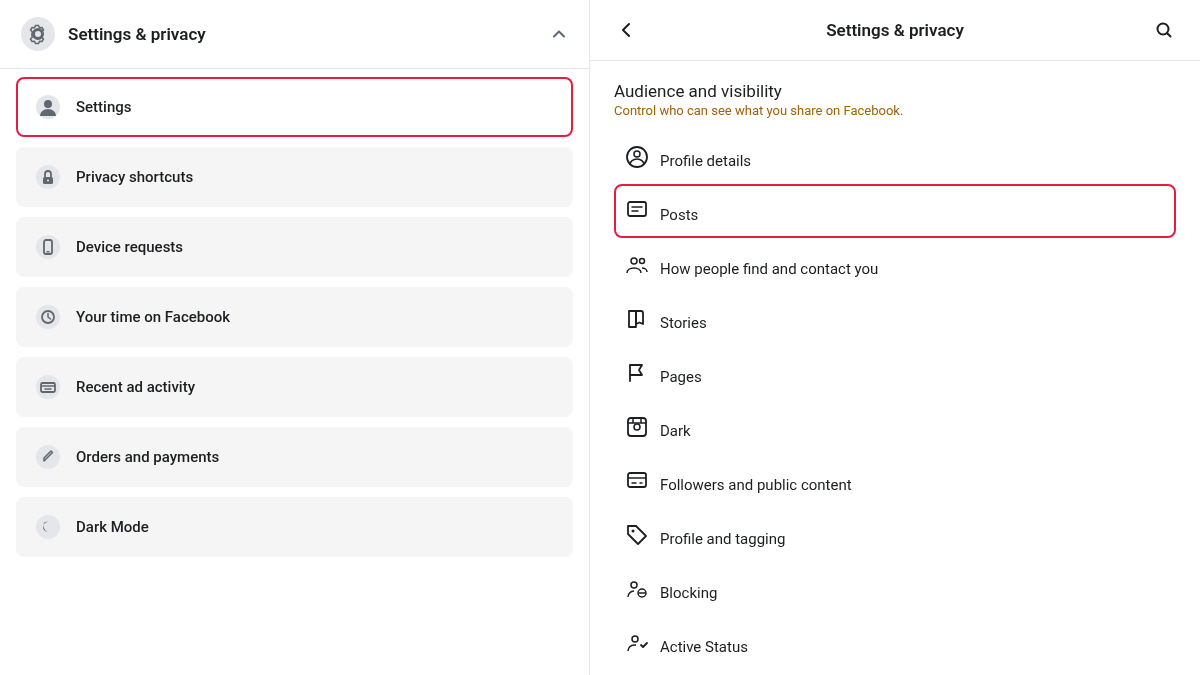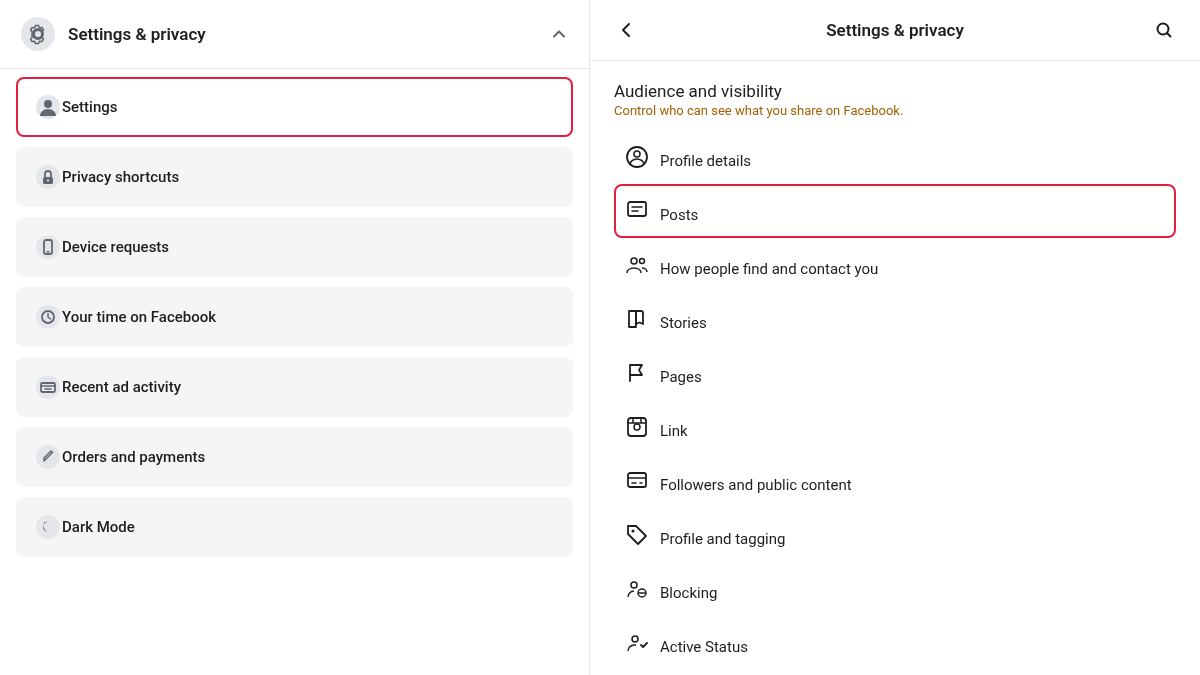--- a/index.html
+++ b/index.html
@@ -56,20 +56,21 @@
     .menu-items {
       display: flex;
       flex-direction: column;
       padding: 8px 16px;
       gap: 4px;
     }
 
     .menu-item {
       display: flex;
       align-items: center;
+      gap: 14px;
       padding: 14px 16px;
       border-radius: 8px;
       cursor: pointer;
       background: #f5f5f5;
       border: 2px solid transparent;
       margin-bottom: 6px;
     }
 
     .menu-item.active {
       border: 2.5px solid #e41e3f;
@@ -374,21 +375,21 @@
       </div>
 
       <div class="right-menu-item">
         <div class="right-menu-item-icon">
           <svg width="24" height="24" viewBox="0 0 24 24" fill="none">
             <rect x="3" y="3" width="18" height="18" rx="3" stroke="#1c1e21" stroke-width="1.8" fill="none"></rect>
             <circle cx="12" cy="12" r="3" stroke="#1c1e21" stroke-width="1.5" fill="none"></circle>
             <path d="M3 8h18M8 3v5M16 3v5" stroke="#1c1e21" stroke-width="1.5" stroke-linecap="round"></path>
           </svg>
         </div>
-        <span class="right-menu-item-label">Link</span>
+        <span class="right-menu-item-label">Dark</span>
       </div>
 
       <div class="right-menu-item">
         <div class="right-menu-item-icon">
           <svg width="24" height="24" viewBox="0 0 24 24" fill="none">
             <rect x="3" y="4" width="18" height="14" rx="2" stroke="#1c1e21" stroke-width="1.8" fill="none"></rect>
             <path d="M3 9h18" stroke="#1c1e21" stroke-width="1.5"></path>
             <path d="M7 14h4M15 14h2" stroke="#1c1e21" stroke-width="1.5" stroke-linecap="round"></path>
           </svg>
         </div>

